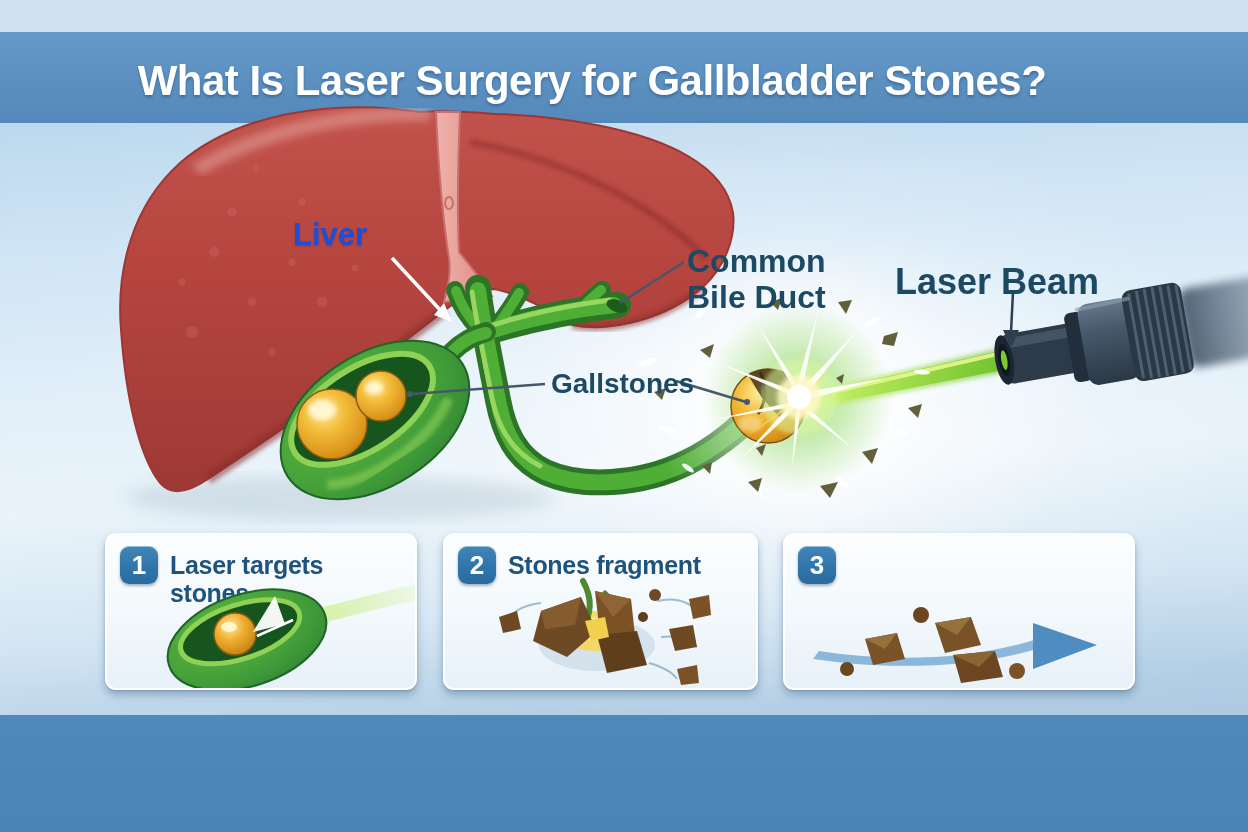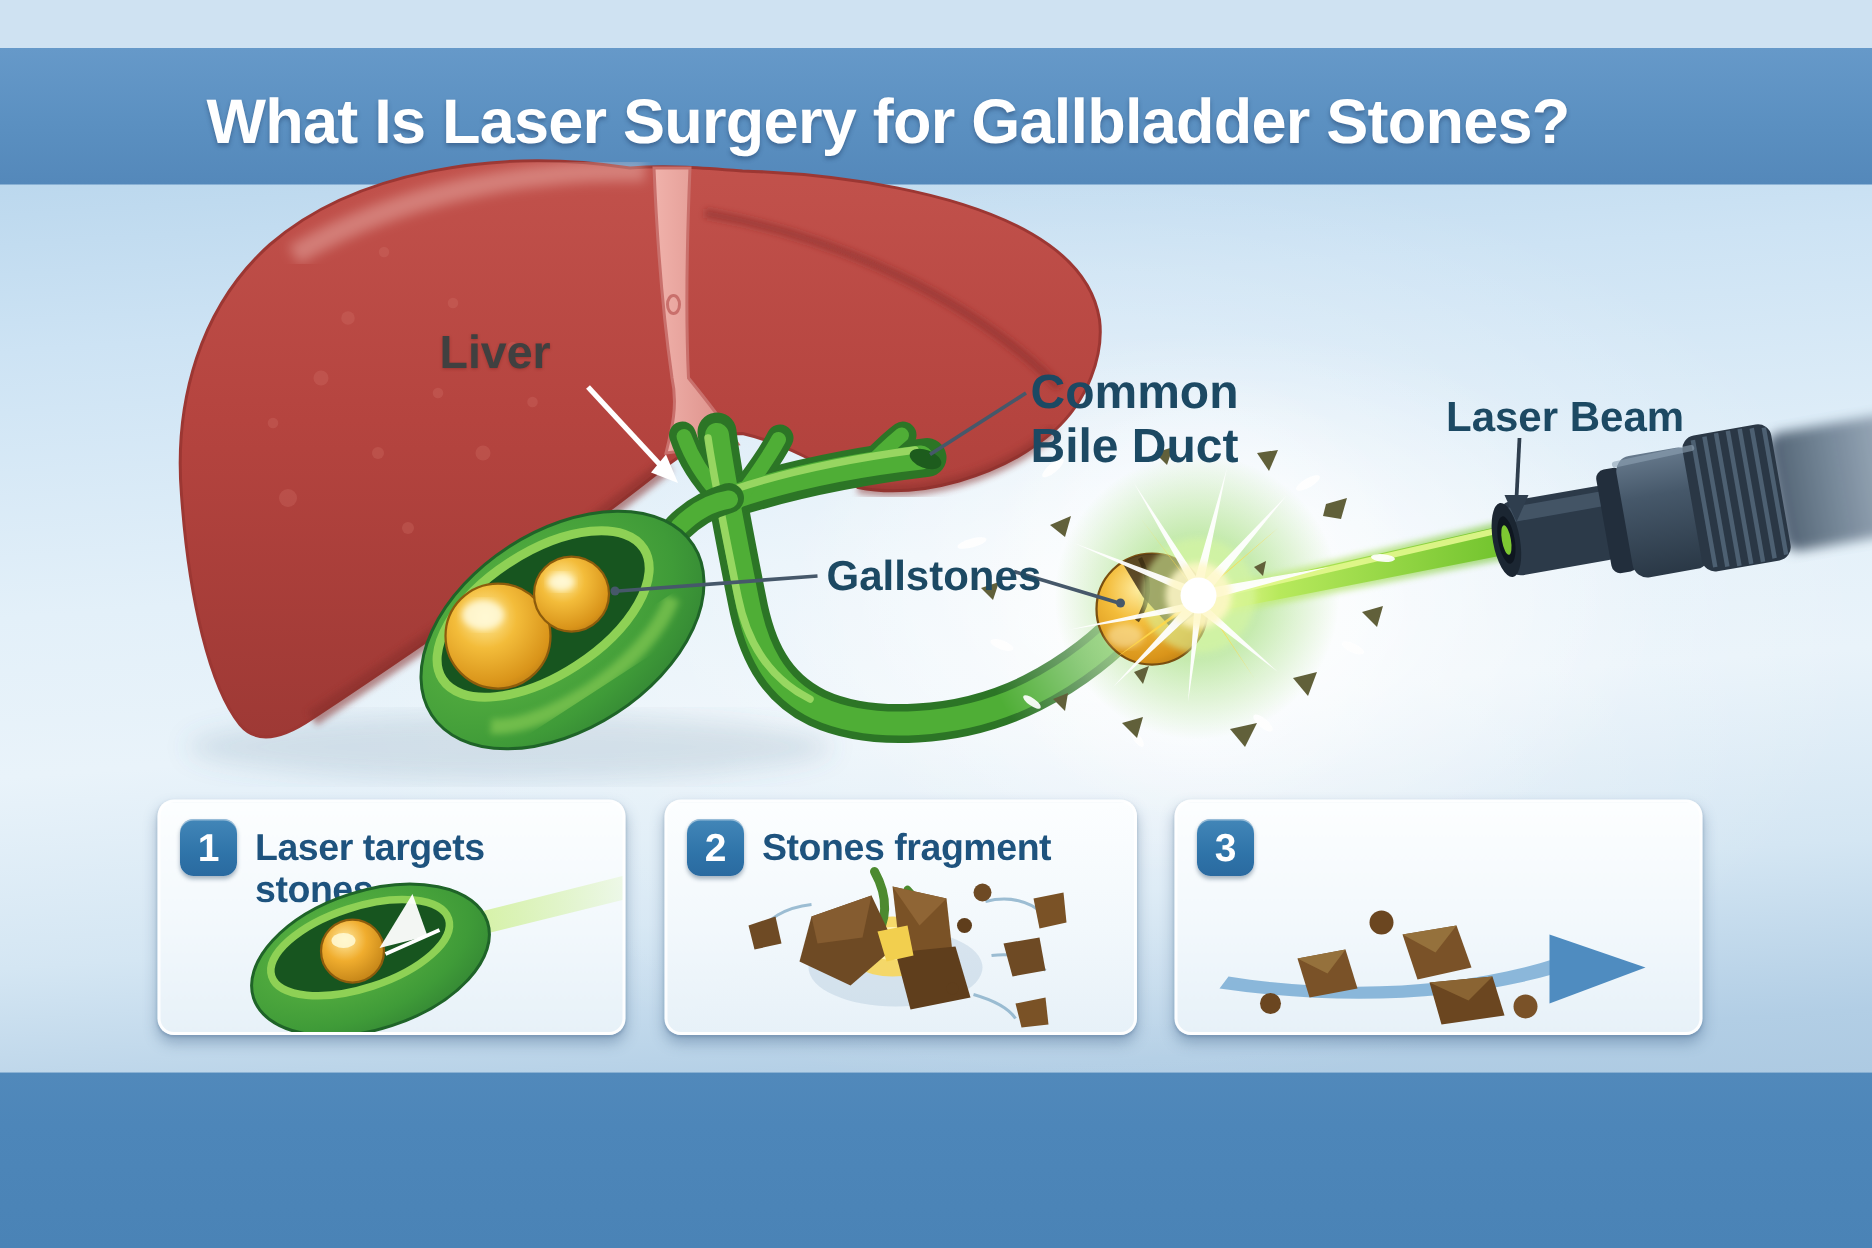--- a/index.html
+++ b/index.html
@@ -31,24 +31,24 @@
   }
   .footer-band {
     position:absolute; left:0; top:715px; width:1248px; height:117px;
     background:linear-gradient(180deg,#5189bb 0%, #4d86b9 30%, #4a83b6 100%);
   }
 
   .art { position:absolute; left:0; top:0; width:1248px; height:832px; }
 
   
   .lbl { position:absolute; font-weight:bold; color:#1c4963; line-height:1.12; }
-  .lbl-liver { left:293px; top:218px; font-size:31px; color:#404040; text-shadow:0 1px 2px rgba(120,30,25,.45); }
+  .lbl-liver { left:293px; top:218px; font-size:31px; color:#1d4ed8; text-shadow:0 1px 2px rgba(120,30,25,.45); }
   .lbl-cbd   { left:687px; top:244px; font-size:32px; width:140px; }
   .lbl-gall  { left:551px; top:368px; font-size:28px; }
-  .lbl-laser { left:964px; top:262px; font-size:28px; }
+  .lbl-laser { left:895px; top:262px; font-size:36px; }
 
   
   .card {
     position:absolute; top:533px; height:157px;
     background:linear-gradient(180deg,#fcfeff 0%, #f2f8fc 55%, #e7f1f8 100%);
     border:2px solid rgba(255,255,255,.9);
     border-radius:11px;
     box-shadow:0 5px 9px rgba(55,90,130,.38), 0 1px 2px rgba(55,90,130,.25);
   }
   .card-head { position:absolute; left:13px; top:11px; right:10px; display:flex; gap:12px; align-items:flex-start; }

